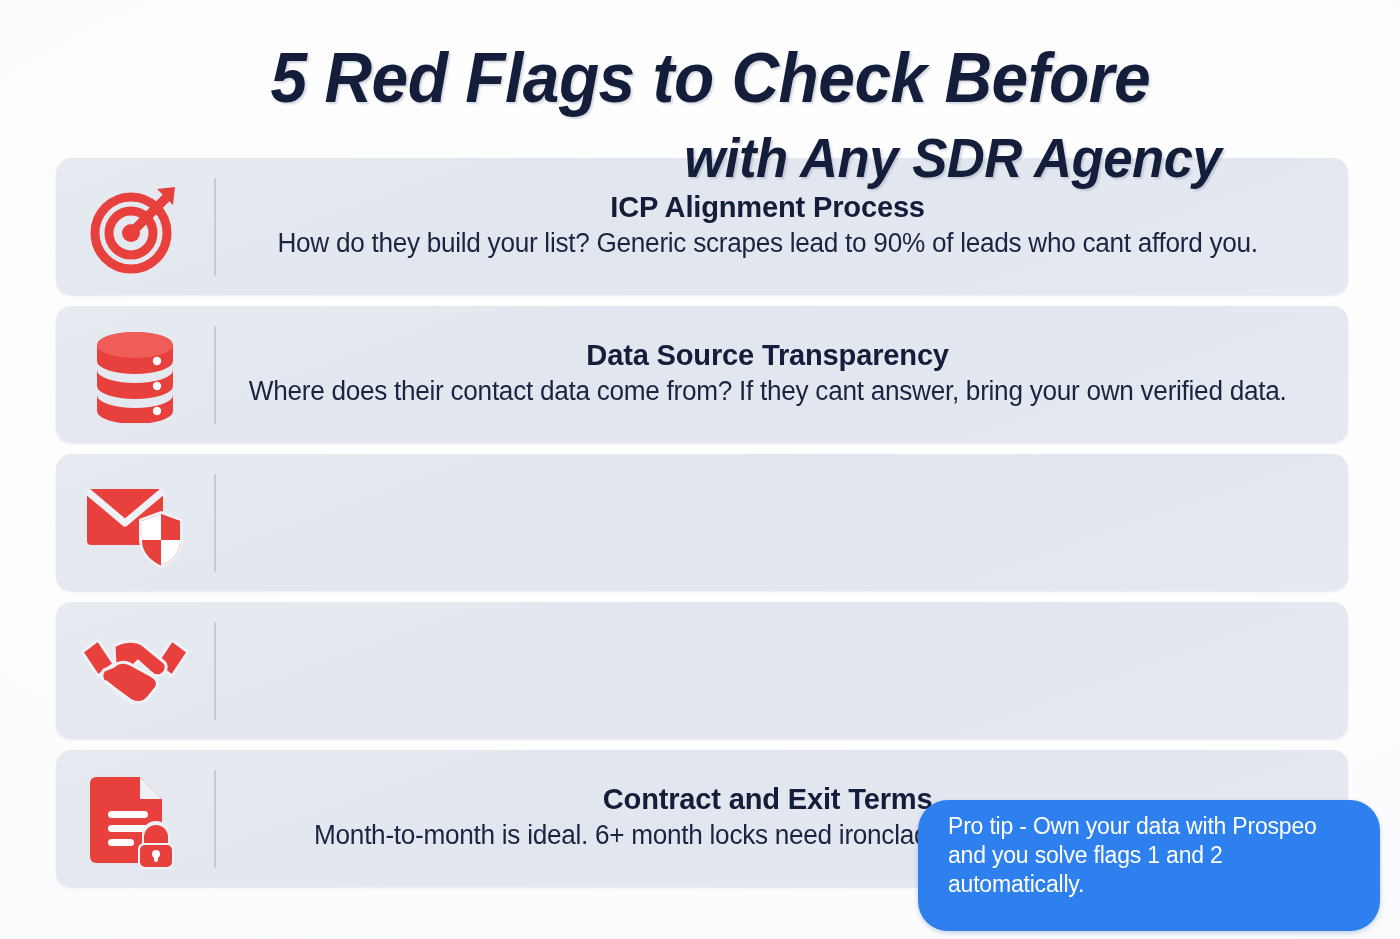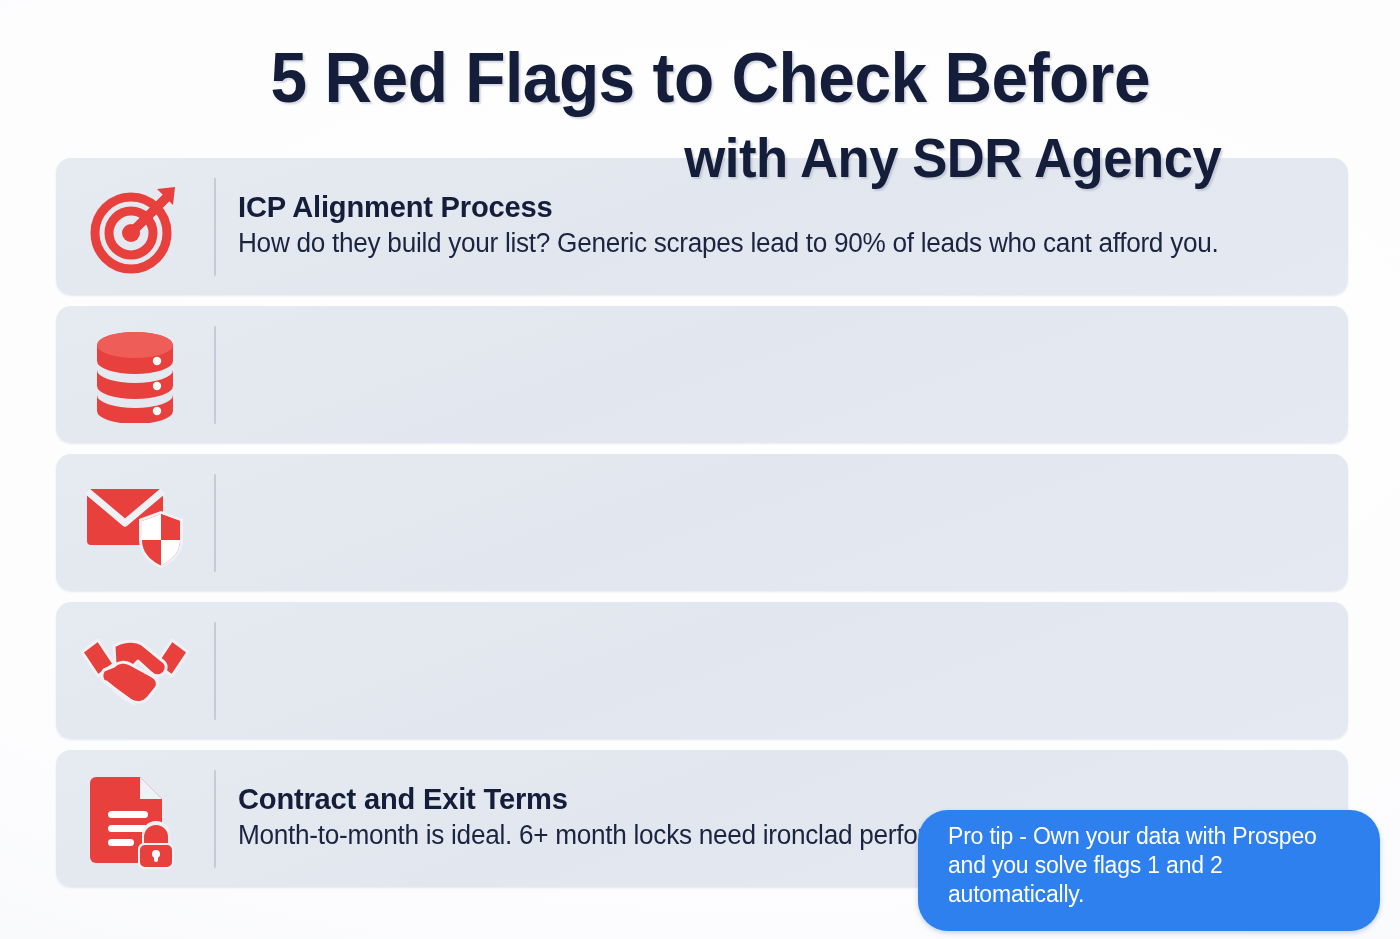--- a/index.html
+++ b/index.html
@@ -12,20 +12,21 @@
     position:relative;
   }
 
   
   .title-block{
     position:absolute;
     left:0; top:44px;
     width:1400px;
     z-index:5;
     pointer-events:none;
+    font-style:italic;
   }
   .title-line{
     color:#141d3a;
     font-family:"Liberation Sans", sans-serif;
     font-weight:bold;
     letter-spacing:-0.5px;
     line-height:0.98;
     text-shadow:2px 2px 2px rgba(120,130,155,0.30);
     transform:scaleX(0.94);
   }
@@ -53,20 +54,21 @@
   .card{
     position:relative;
     height:137px;
     margin-bottom:11px;
     background:linear-gradient(160deg,#e6eaf1 0%,#e2e7ef 45%,#e5e9f1 100%);
     border-radius:15px;
     box-shadow:0 1px 2px rgba(130,140,165,0.18);
     display:flex;
     align-items:center;
     overflow:hidden;
+    text-align:center;
   }
   .card-icon{
     width:158px;
     min-width:158px;
     height:137px;
     display:flex;
     align-items:center;
     justify-content:center;
   }
   .card-icon svg{ display:block; }
@@ -104,21 +106,21 @@
 
   
   .protip{
     position:absolute;
     right:20px;
     bottom:8px;
     width:462px;
     background:#2e80ee;
     color:#ffffff;
     border-radius:30px;
-    padding:12px 22px 22px 30px;
+    padding:12px 22px 32px 30px;
     font-size:23px;
     line-height:1.26;
     letter-spacing:-0.2px;
     box-shadow:0 2px 5px rgba(40,90,170,0.26);
     z-index:8;
   }
 </style>
 </head>
 <body>
 
@@ -160,20 +162,24 @@
         </g>
         <ellipse cx="46" cy="18" rx="38" ry="13" fill="#ef5d58"></ellipse>
         <g fill="#ffffff">
           <circle cx="68" cy="34" r="4.2"></circle>
           <circle cx="68" cy="59" r="4.2"></circle>
           <circle cx="68" cy="84" r="4.2"></circle>
         </g>
       </svg>
     </div>
     <div class="card-divider"></div>
+    <div class="card-body">
+      <div class="card-title">Data Source Transparency</div>
+      <div class="card-desc">Where does their contact data come from? If they cant answer, bring your own verified data.</div>
+    </div>
   </div>
 
   <div class="card">
     <div class="card-icon">
       <svg width="104" height="92" viewBox="0 0 104 92">
         <rect x="4" y="12" width="76" height="56" rx="4" fill="#e8403c"></rect>
         <path d="M4 14 L42 46 L80 14" fill="none" stroke="#eef1f6" stroke-width="7" stroke-linejoin="round"></path>
         <path d="M56 42 L78 34 L100 42 v20 c0 16 -12 25 -22 29 c-10 -4 -22 -13 -22 -29 z" fill="#eef1f6"></path>
         <path d="M59 44 L78 37 L97 44 v19 c0 14 -11 22 -19 25.5 c-8 -3.5 -19 -11.5 -19 -25.5 z" fill="#e8403c"></path>
         <path d="M78 37 L78 63 L59 63 L59 44 Z" fill="#ffffff"></path>

